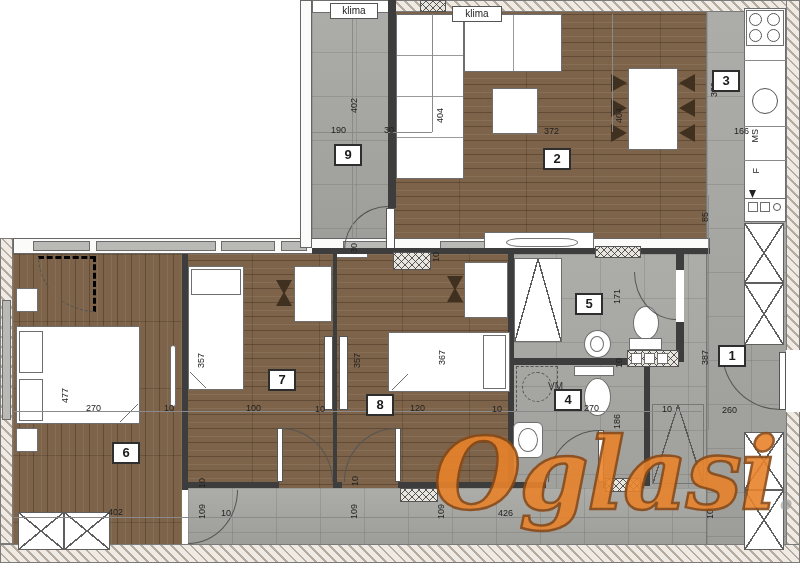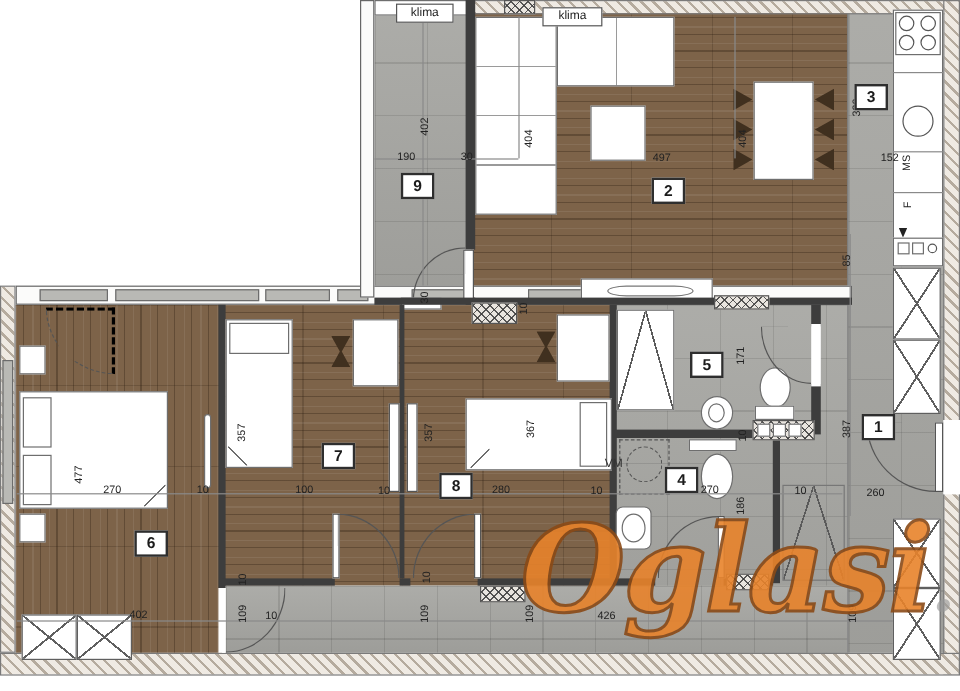--- a/index.html
+++ b/index.html
@@ -190,21 +190,21 @@
   <div class="abs furn" style="left:629px;top:338px;width:33px;height:12px"></div>
   <div class="abs" style="left:676px;top:270px;width:8px;height:52px;background:#fff"></div>
   <div class="abs arc h-tr" style="left:634px;top:272px;width:42px;height:48px"></div>
   <div class="abs xhatch" style="left:627px;top:350px;width:52px;height:17px"></div>
   <div class="abs furn" style="left:631px;top:353px;width:11px;height:11px"></div>
   <div class="abs furn" style="left:644px;top:353px;width:11px;height:11px"></div>
   <div class="abs furn" style="left:657px;top:353px;width:11px;height:11px"></div>
 
   <div class="abs dashedbox" style="left:516px;top:366px;width:42px;height:46px"></div>
   <div class="abs dashedcirc" style="left:522px;top:372px;width:30px;height:30px"></div>
-  <div class="abs vmtext" style="left:504px;top:381px">VM</div>
+  <div class="abs vmtext" style="left:548px;top:381px">VM</div>
   <div class="abs furn" style="left:574px;top:366px;width:40px;height:10px"></div>
   <div class="abs oval" style="left:584px;top:378px;width:27px;height:38px"></div>
   <div class="abs furn" style="left:513px;top:422px;width:30px;height:36px;border-radius:6px"></div>
   <div class="abs oval" style="left:518px;top:428px;width:20px;height:24px"></div>
   <div class="abs leaf" style="left:598px;top:430px;width:6px;height:52px"></div>
   <div class="abs arc h-br" style="left:548px;top:430px;width:51px;height:52px"></div>
   <div class="abs vbox" style="left:652px;top:404px;width:52px;height:80px;border:1px solid #777;box-sizing:border-box">
       <b class="l"></b>
       <b class="r"></b>
     </div>
@@ -224,43 +224,43 @@
   <div class="abs dline" style="left:612px;top:14px;width:1px;height:118px"></div>
   <div class="abs dline" style="left:14px;top:411px;width:688px;height:1px"></div>
   <div class="abs dline" style="left:14px;top:517px;width:730px;height:1px"></div>
   <div class="abs dline" style="left:708px;top:195px;width:1px;height:235px"></div>
 
   <span class="dim" style="left:331px;top:125px">190</span>
   <span class="dim v" style="left:349px;top:98px">402</span>
   <span class="dim" style="left:384px;top:125px">30</span>
   <span class="dim v" style="left:349px;top:243px">30</span>
   <span class="dim v" style="left:435px;top:108px">404</span>
-  <span class="dim" style="left:544px;top:126px">497</span>
+  <span class="dim" style="left:544px;top:126px">372</span>
   <span class="dim v" style="left:614px;top:108px">404</span>
   <span class="dim v" style="left:709px;top:82px">320</span>
-  <span class="dim" style="left:734px;top:126px">152</span>
+  <span class="dim" style="left:734px;top:126px">166</span>
   <span class="dim v" style="left:750px;top:129px">MS</span>
   <span class="dim v" style="left:751px;top:168px">F</span>
   <span class="dim v" style="left:700px;top:212px">85</span>
   <span class="dim v" style="left:700px;top:350px">387</span>
   <span class="dim" style="left:722px;top:405px">260</span>
   <span class="dim v" style="left:612px;top:289px">171</span>
   <span class="dim v" style="left:614px;top:358px">10</span>
   <span class="dim" style="left:584px;top:403px">270</span>
   <span class="dim v" style="left:612px;top:414px">186</span>
   <span class="dim" style="left:662px;top:404px">10</span>
   <span class="dim v" style="left:60px;top:388px">477</span>
   <span class="dim" style="left:86px;top:403px">270</span>
   <span class="dim" style="left:164px;top:403px">10</span>
   <span class="dim v" style="left:196px;top:353px">357</span>
   <span class="dim" style="left:246px;top:403px">100</span>
   <span class="dim" style="left:315px;top:404px">10</span>
   <span class="dim v" style="left:352px;top:353px">357</span>
   <span class="dim v" style="left:437px;top:350px">367</span>
-  <span class="dim" style="left:410px;top:403px">280</span>
+  <span class="dim" style="left:410px;top:403px">120</span>
   <span class="dim" style="left:492px;top:404px">10</span>
   <span class="dim v" style="left:431px;top:252px">10</span>
   <span class="dim" style="left:108px;top:507px">402</span>
   <span class="dim v" style="left:197px;top:478px">10</span>
   <span class="dim v" style="left:197px;top:504px">109</span>
   <span class="dim" style="left:221px;top:508px">10</span>
   <span class="dim v" style="left:350px;top:476px">10</span>
   <span class="dim v" style="left:349px;top:504px">109</span>
   <span class="dim v" style="left:436px;top:504px">109</span>
   <span class="dim" style="left:498px;top:508px">426</span>

